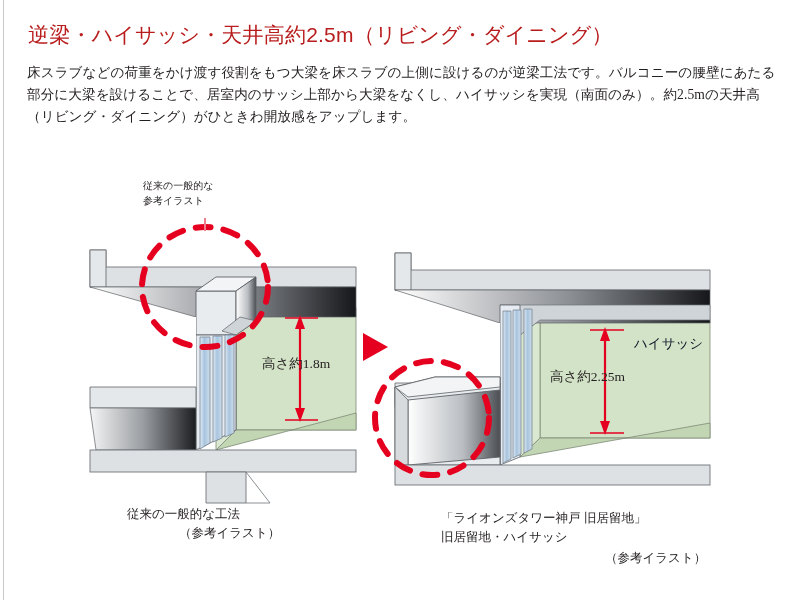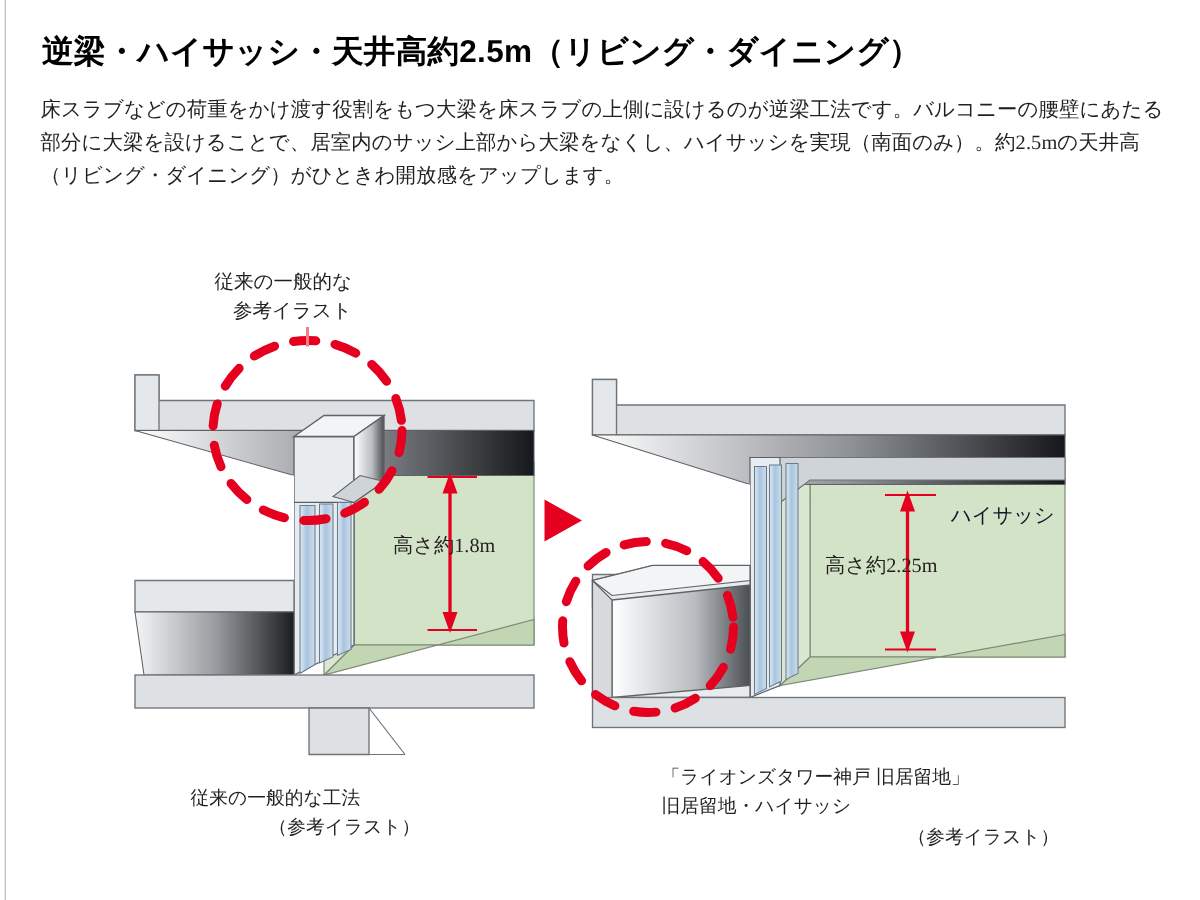--- a/index.html
+++ b/index.html
@@ -17,48 +17,48 @@
   
   .left-rule{
     position:absolute;left:3px;top:0;width:1px;height:600px;
     background:#c9c9c9;
   }
 
   .title{
     position:absolute;left:28px;top:22px;
     font-size:21px;line-height:1.25;
     letter-spacing:.01em;
-    font-weight:700;
-    color:#000000;
+    font-weight:400;
+    color:#b91c1c;
     white-space:nowrap;
   }
   .body-copy{
     position:absolute;left:27px;top:62px;width:752px;
     font-size:13.6px;line-height:1.62;
     letter-spacing:.005em;
     color:#231f20;
   }
   .body-copy p{margin:0;font-family:Liberation Serif, serif;}
 
   
   .figure{position:absolute;left:0;top:165px;width:800px;height:420px;}
 
   .callout{
     position:absolute;
-    font-size:13px;line-height:1.45;
-    text-align:right;color:#231f20;
+    font-size:10px;line-height:1.45;
+    text-align:left;color:#231f20;
     white-space:nowrap;
   }
   .callout-top{left:143px;top:14px;}
 
   .caption{
     position:absolute;font-size:12.5px;line-height:1.5;
     color:#231f20;white-space:nowrap;
   }
-  .caption-left{left:127px;top:340px;margin-top:18px;}
+  .caption-left{left:127px;top:340px;}
   .caption-left .sub{display:block;margin-left:52px;}
   .caption-right{left:441px;top:344px;}
   .caption-right .sub{display:block;margin-left:164px;margin-top:2px;}
 
   .dim-label{
     position:absolute;font-size:13.5px;color:#231f20;white-space:nowrap;font-family:Liberation Serif, serif;
   }
   .dim-left{left:262px;top:190px;}
   .dim-right{left:550px;top:203px;}
   .sash-label{position:absolute;left:634px;top:170px;font-size:13.5px;color:#0f172a;white-space:nowrap;}

